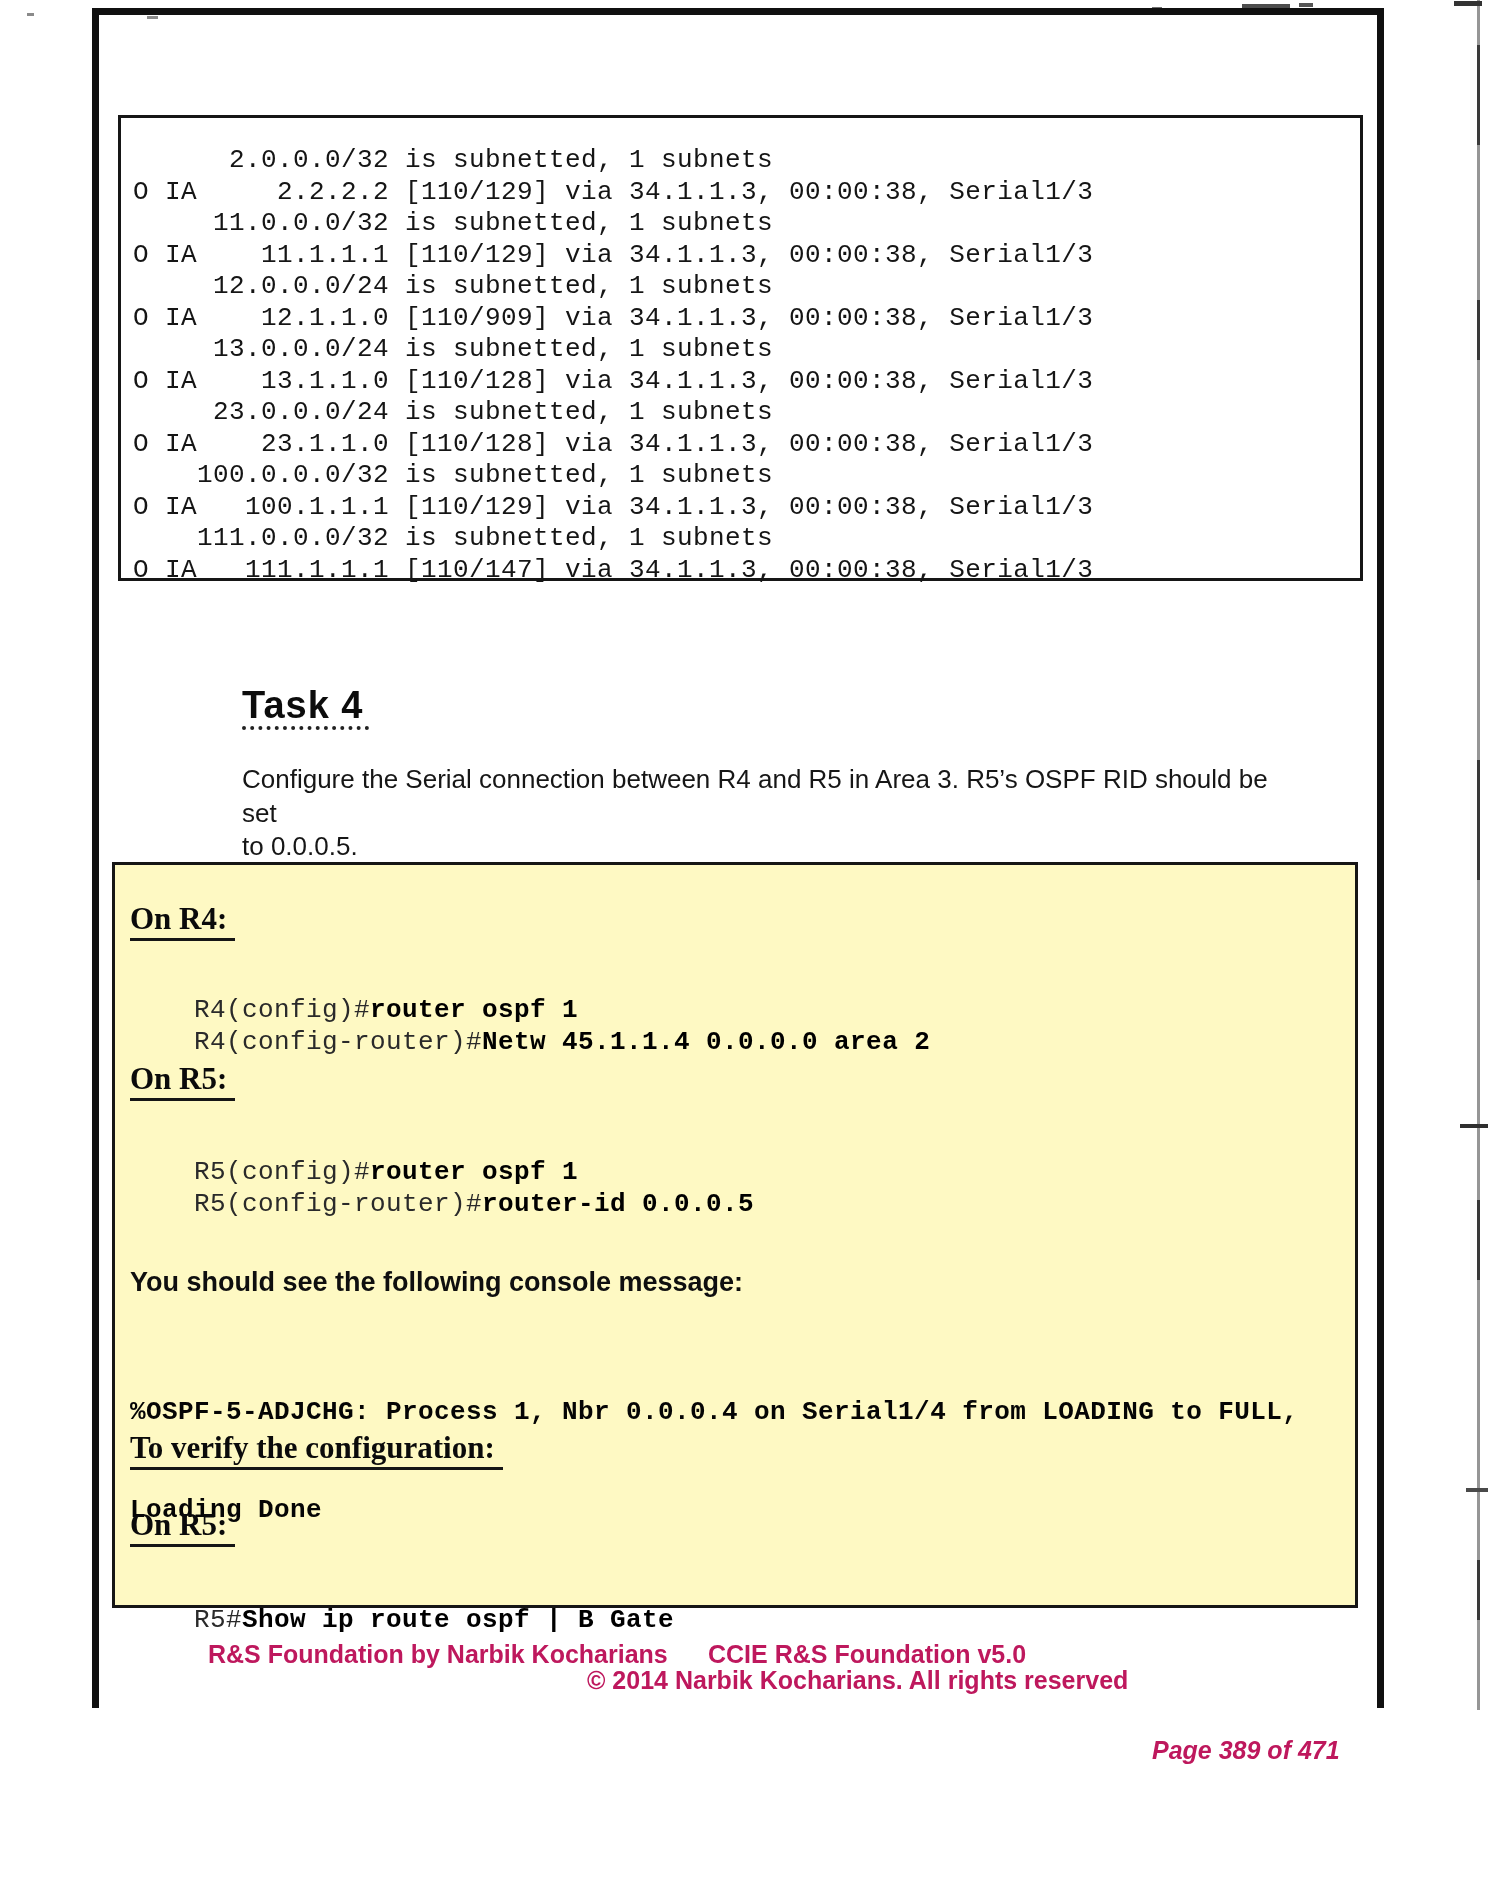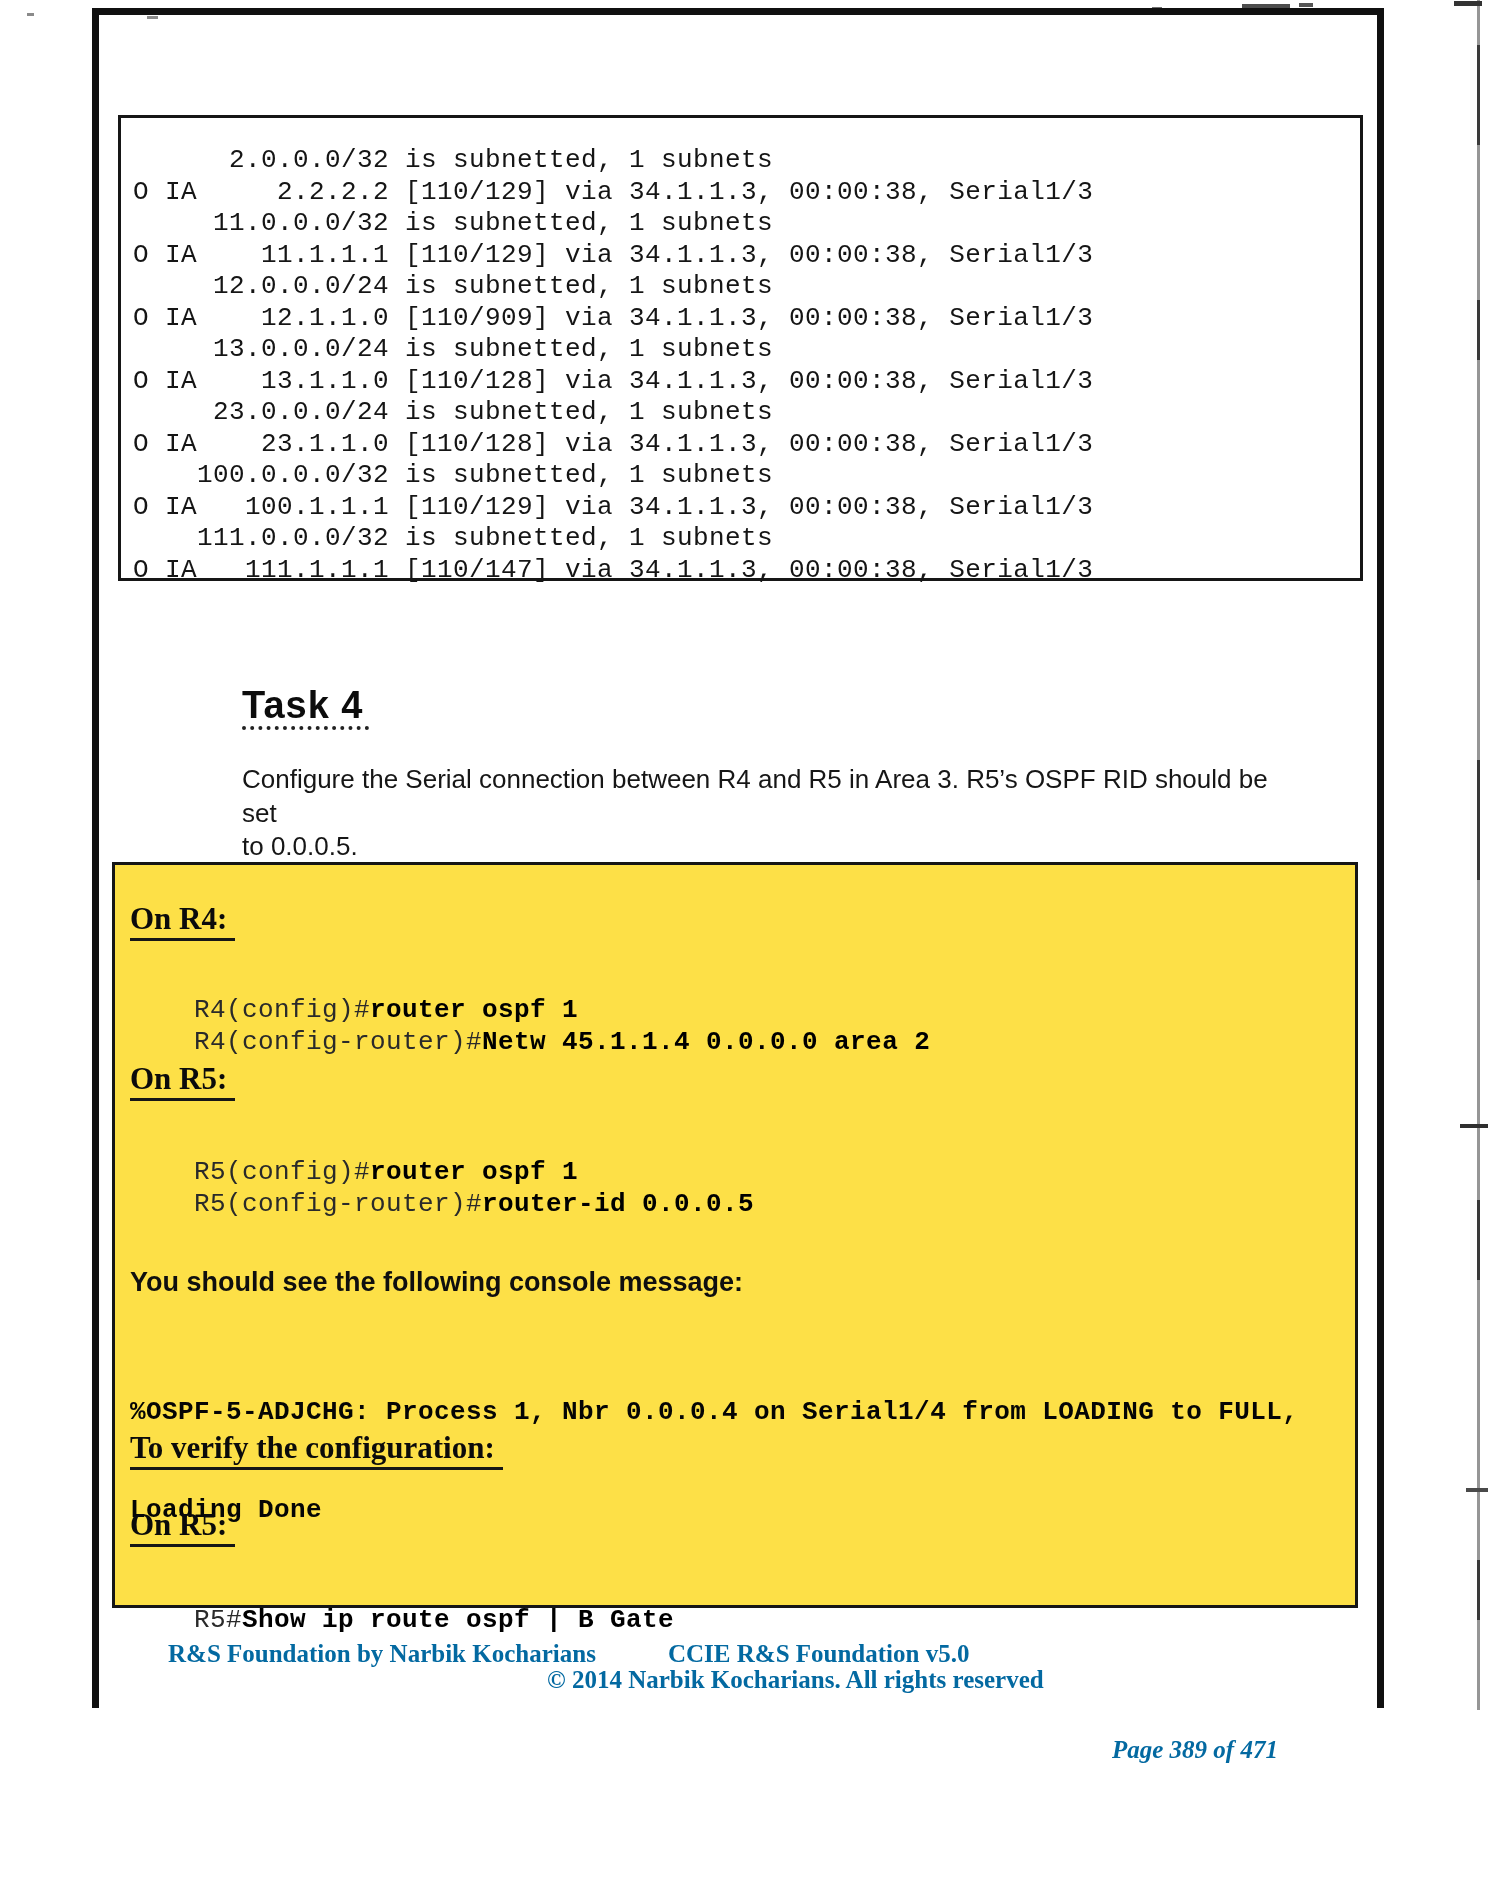--- a/index.html
+++ b/index.html
@@ -57,21 +57,21 @@
     color:#161616;
     width:1060px;
   }
 
   
   #config-box {
     position:absolute; left:112px; top:862px;
     width:1246px; height:746px;
     border:3px solid #161616;
     box-sizing:border-box;
-    background:#fde047;
+    background:#fef9c3;
   }
   .serif-h {
     position:absolute; left:15px;
     font-family:"Liberation Serif", serif;
     font-weight:bold; font-size:31px; line-height:36px;
     color:#0b0b0b;
     border-bottom:3px solid #161616;
     padding:0 8px 1px 0;
     display:inline-block;
     white-space:nowrap;
@@ -97,24 +97,25 @@
     font-family:"Liberation Mono","DejaVu Sans Mono",monospace;
     font-weight:bold; font-size:26px; line-height:32.5px;
     letter-spacing:0.4px;
     white-space:pre;
     color:#050505;
   }
 
   
   .footer-item {
     position:absolute;
-    font-family:Liberation Serif, serif;
+    font-family:Liberation Sans, sans-serif;
     font-weight:bold; font-size:25px;
-    color:#0369a1;
+    color:#be185d;
     white-space:nowrap;
+    margin-left:40px;
   }
   #footer-left   { left:168px;  top:1640px; }
   #footer-center { left:668px;  top:1640px; }
   #footer-page   { left:1112px; top:1736px; font-style:italic; }
   #footer-copy   { left:547px;  top:1666px; }
 
   
   .artifact { position:absolute; }
   #scan-edge-right { left:1477px; top:0; width:3px; height:1710px; background:#969696; }
   .edge-dark { left:1477px; width:3px; background:#3a3a3a; }

